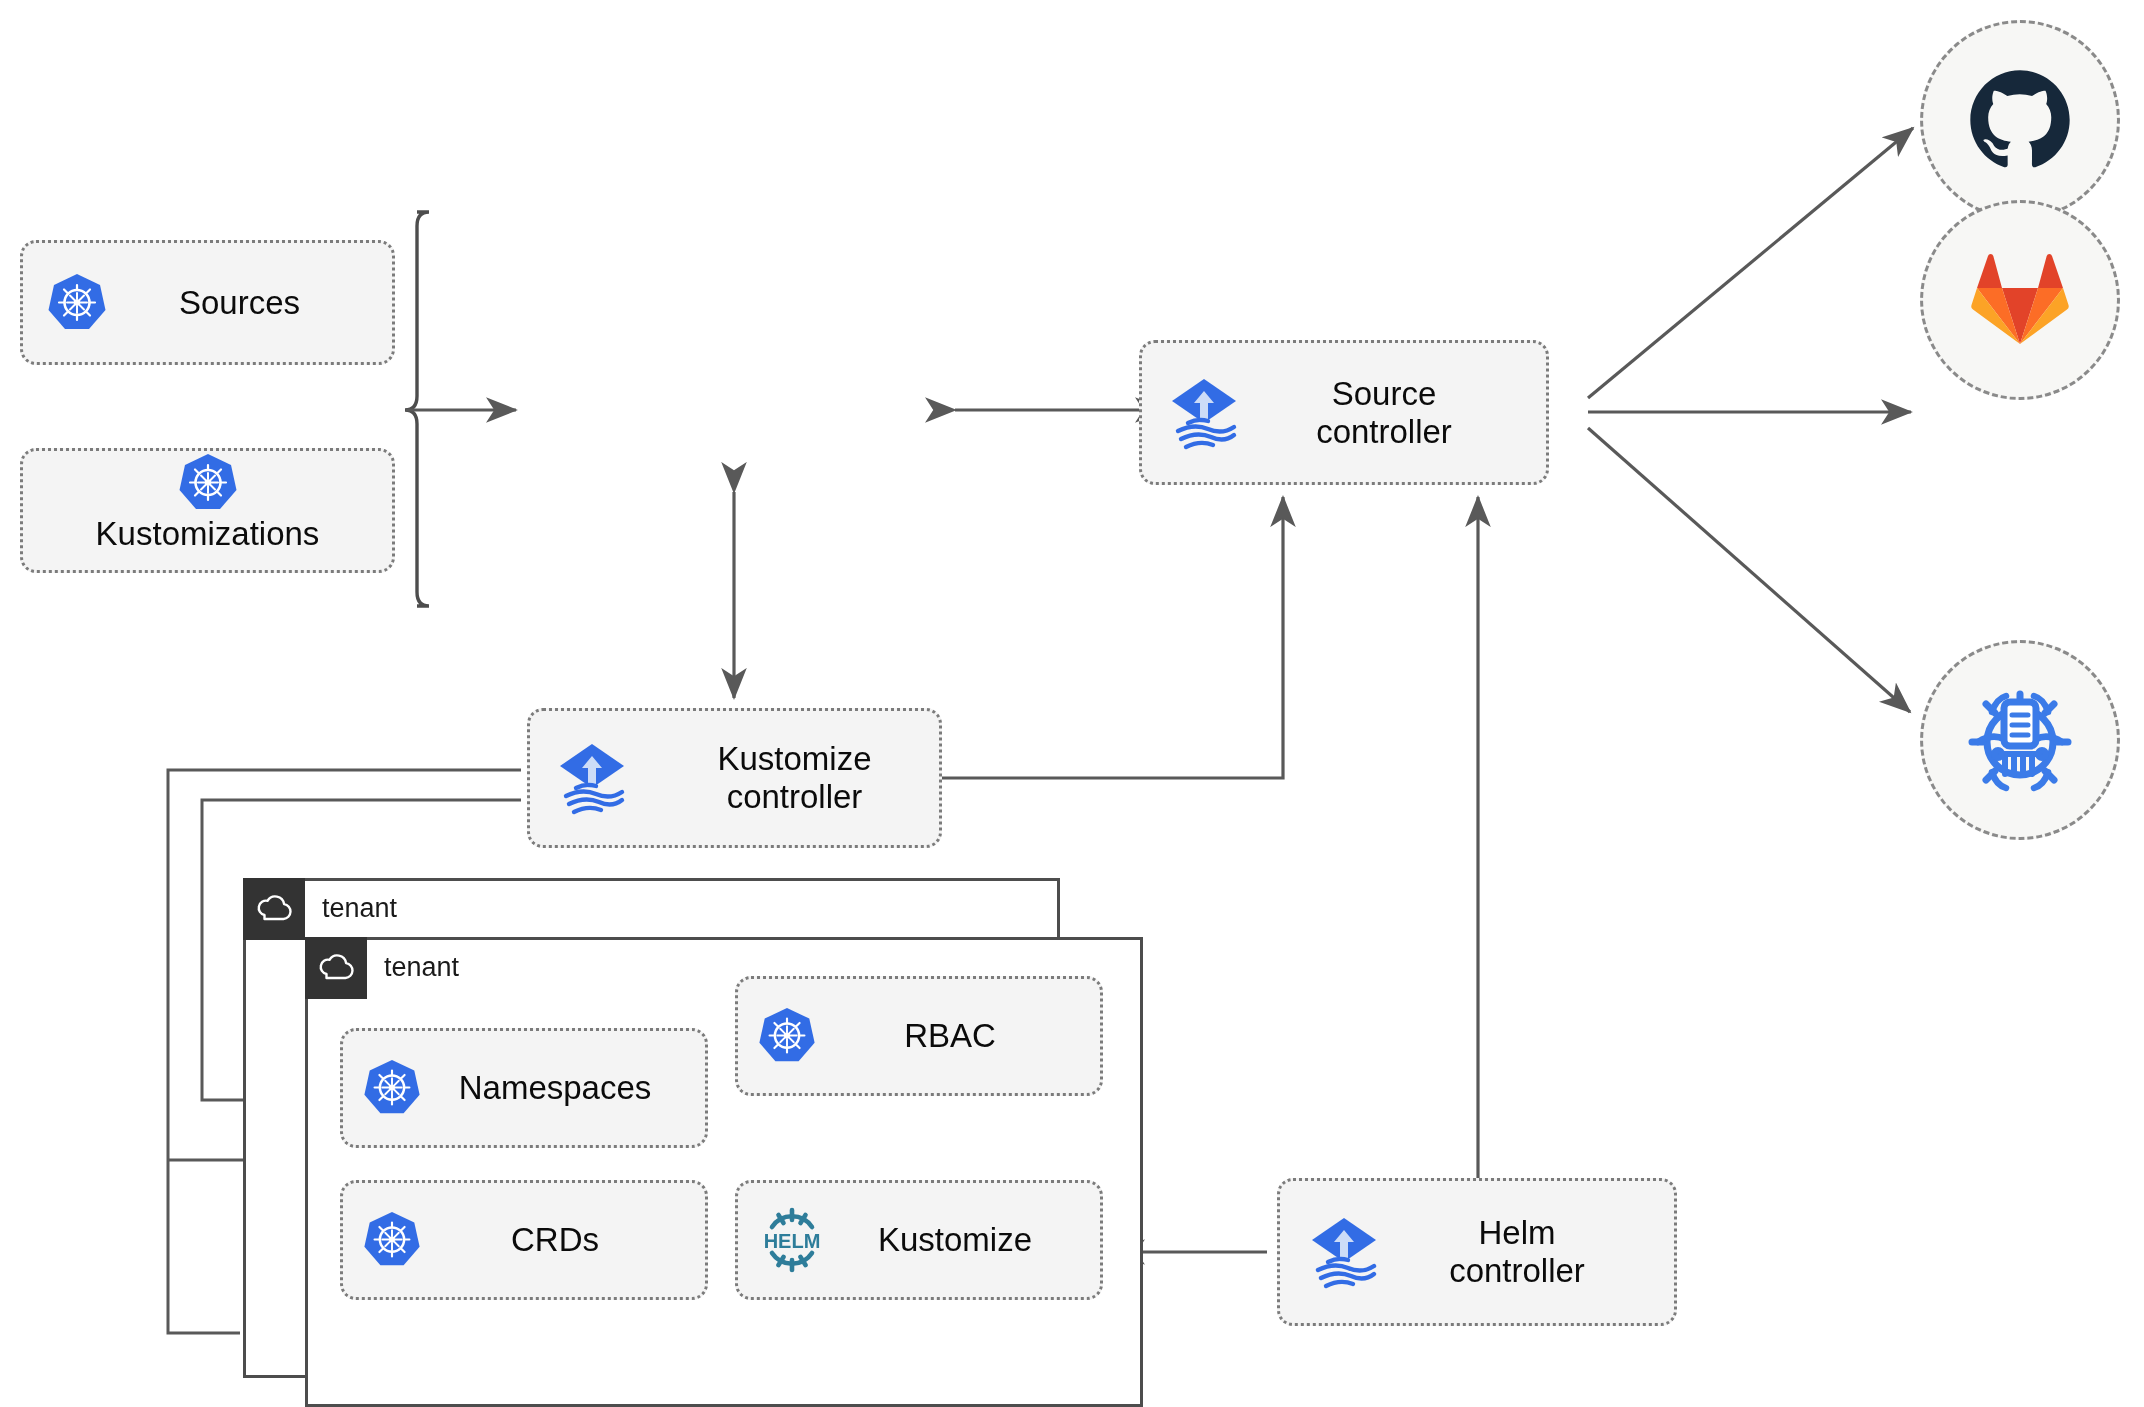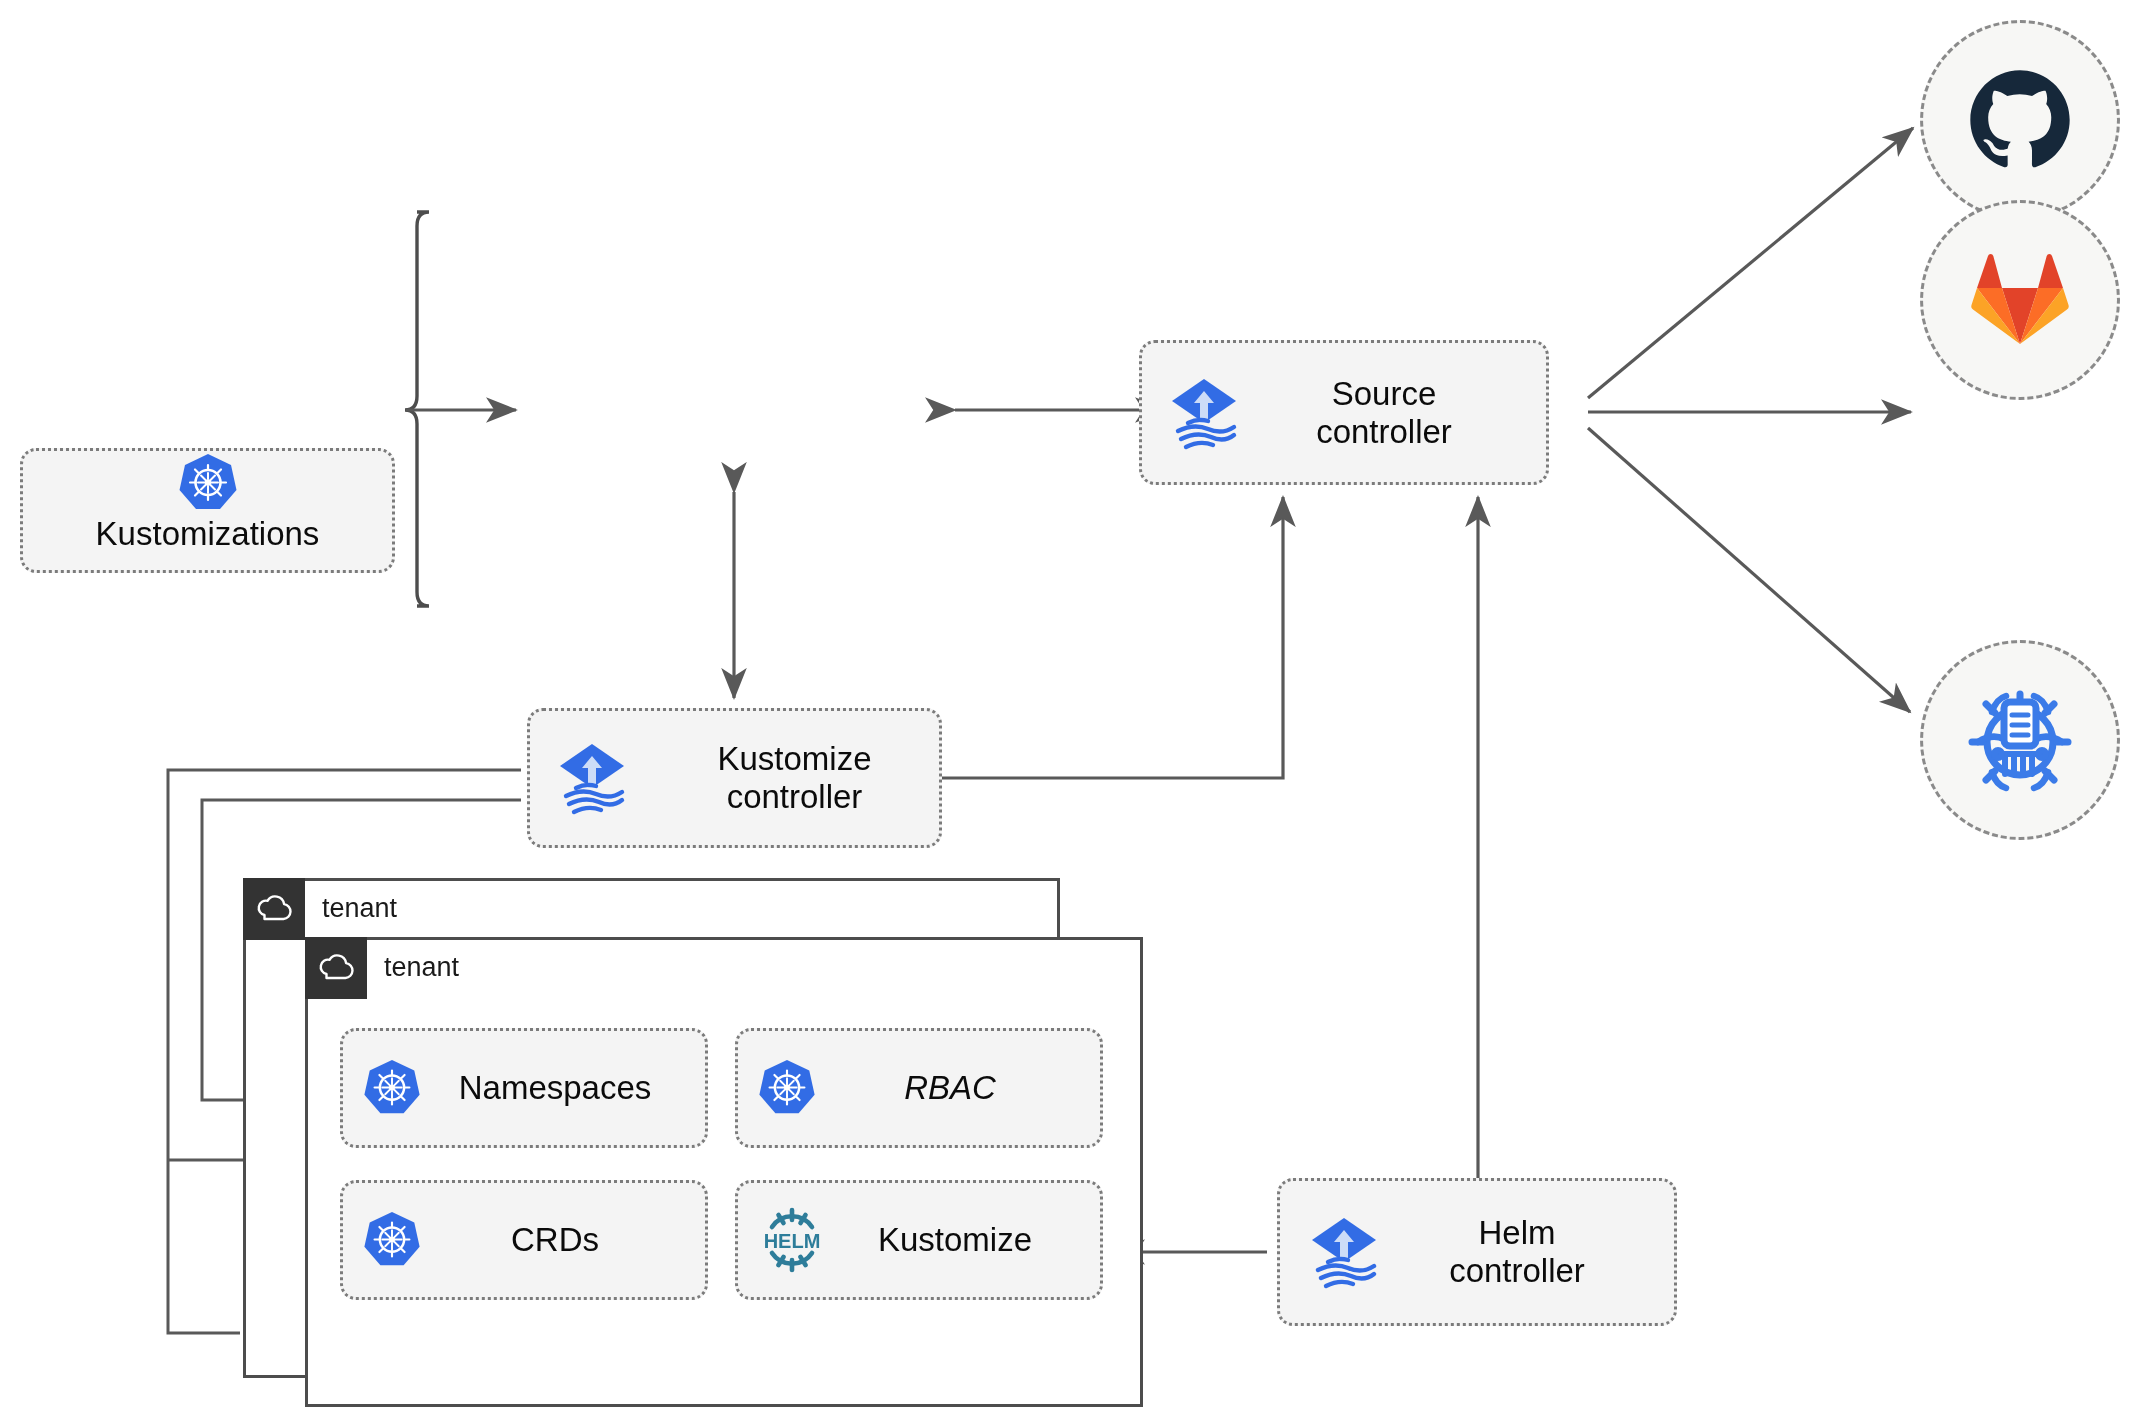--- a/index.html
+++ b/index.html
@@ -19,21 +19,21 @@
   .res .label{flex:1 1 auto;text-align:center;}
 
   .n-sources{left:20px;top:240px;width:375px;height:125px;padding:0 22px;}
   .n-kustomizations{left:20px;top:448px;width:375px;height:125px;padding:0 22px;flex-direction:column;}
   .n-k8sapi{left:527px;top:340px;width:414px;height:140px;padding:0 20px;}
   .n-srcctl{left:1139px;top:340px;width:410px;height:145px;padding:0 22px;}
   .n-kustctl{left:527px;top:708px;width:415px;height:140px;padding:0 22px;gap:40px;}
   .n-helmctl{left:1277px;top:1178px;width:400px;height:148px;padding:0 24px;}
 
   .n-namespaces{left:340px;top:1028px;width:368px;height:120px;padding:0 18px;}
-  .n-rbac{left:735px;top:1028px;width:368px;height:120px;padding:0 18px;font-style:italic;}
+  .n-rbac{left:735px;top:976px;width:368px;height:120px;padding:0 18px;}
   .n-crds{left:340px;top:1180px;width:368px;height:120px;padding:0 18px;}
   .n-releases{left:735px;top:1180px;width:368px;height:120px;padding:0 18px;}
   .lbl-30{font-size:33px;}
 
   
   .tenant{position:absolute;background:#ffffff;border:3px solid #4d4d4d;
           box-sizing:border-box;z-index:2;}
   .tenant .bar{position:absolute;left:-3px;top:-3px;width:62px;height:62px;
                background:#333333;display:flex;align-items:center;justify-content:center;}
   .tenant .tname{position:absolute;left:76px;top:12px;font-size:27px;color:#1a1a1a;}
@@ -89,20 +89,36 @@
       <path d="M521,770 L168,770 L168,1333 L240,1333" stroke-width="3"></path>
       <path d="M521,800 L202,800 L202,1100 L300,1100" marker-end="url(#ah)" stroke-width="3"></path>
 
       <path d="M168,1168 L305,1168" marker-end="url(#ah)" stroke-width="3" opacity="0"></path>
       <path d="M168,1160 L299,1160" marker-end="url(#ah)" stroke-width="3"></path>
 
       <path d="M1267,1252 L1115,1252" marker-end="url(#ah)"></path>
     </g>
   </svg>
 
+  <div class="node res n-sources">
+    <span class="ico">
+      <svg width="64" height="64" viewBox="0 0 64 64">
+        <path d="M32 3 L55 14 L60.5 39 L44 58 H20 L3.5 39 L9 14 Z" fill="#326CE5"></path>
+        <g fill="#fff" stroke="#fff" stroke-width="2.2" stroke-linecap="round">
+          <circle cx="32" cy="31.5" r="3.2" stroke="none"></circle>
+          <circle cx="32" cy="31.5" r="12.5" fill="none" stroke-width="2.6"></circle>
+          <path d="M32 19 L32 14 M32 44 L32 49 M19.5 31.5 L14 31.5 M44.5 31.5 L50 31.5
+                   M23 22.5 L19 18.5 M41 40.5 L45 44.5 M23 40.5 L19 44.5 M41 22.5 L45 18.5"></path>
+          <path d="M32 22 L32 28 M32 35 L32 42 M22 31.5 L29 31.5 M35 31.5 L42 31.5
+                   M25 24.5 L29.5 29 M34.5 34 L39 38.5 M25 38.5 L29.5 34 M34.5 29 L39 24.5" stroke-width="2"></path>
+        </g>
+      </svg>
+    </span>
+    <span class="label lbl-30">Sources</span>
+  </div>
 
   <div class="node res n-kustomizations">
     <span class="ico">
       <svg width="64" height="64" viewBox="0 0 64 64">
         <path d="M32 3 L55 14 L60.5 39 L44 58 H20 L3.5 39 L9 14 Z" fill="#326CE5"></path>
         <g fill="#fff" stroke="#fff" stroke-width="2.2" stroke-linecap="round">
           <circle cx="32" cy="31.5" r="3.2" stroke="none"></circle>
           <circle cx="32" cy="31.5" r="12.5" fill="none" stroke-width="2.6"></circle>
           <path d="M32 19 L32 14 M32 44 L32 49 M19.5 31.5 L14 31.5 M44.5 31.5 L50 31.5
                    M23 22.5 L19 18.5 M41 40.5 L45 44.5 M23 40.5 L19 44.5 M41 22.5 L45 18.5"></path>

